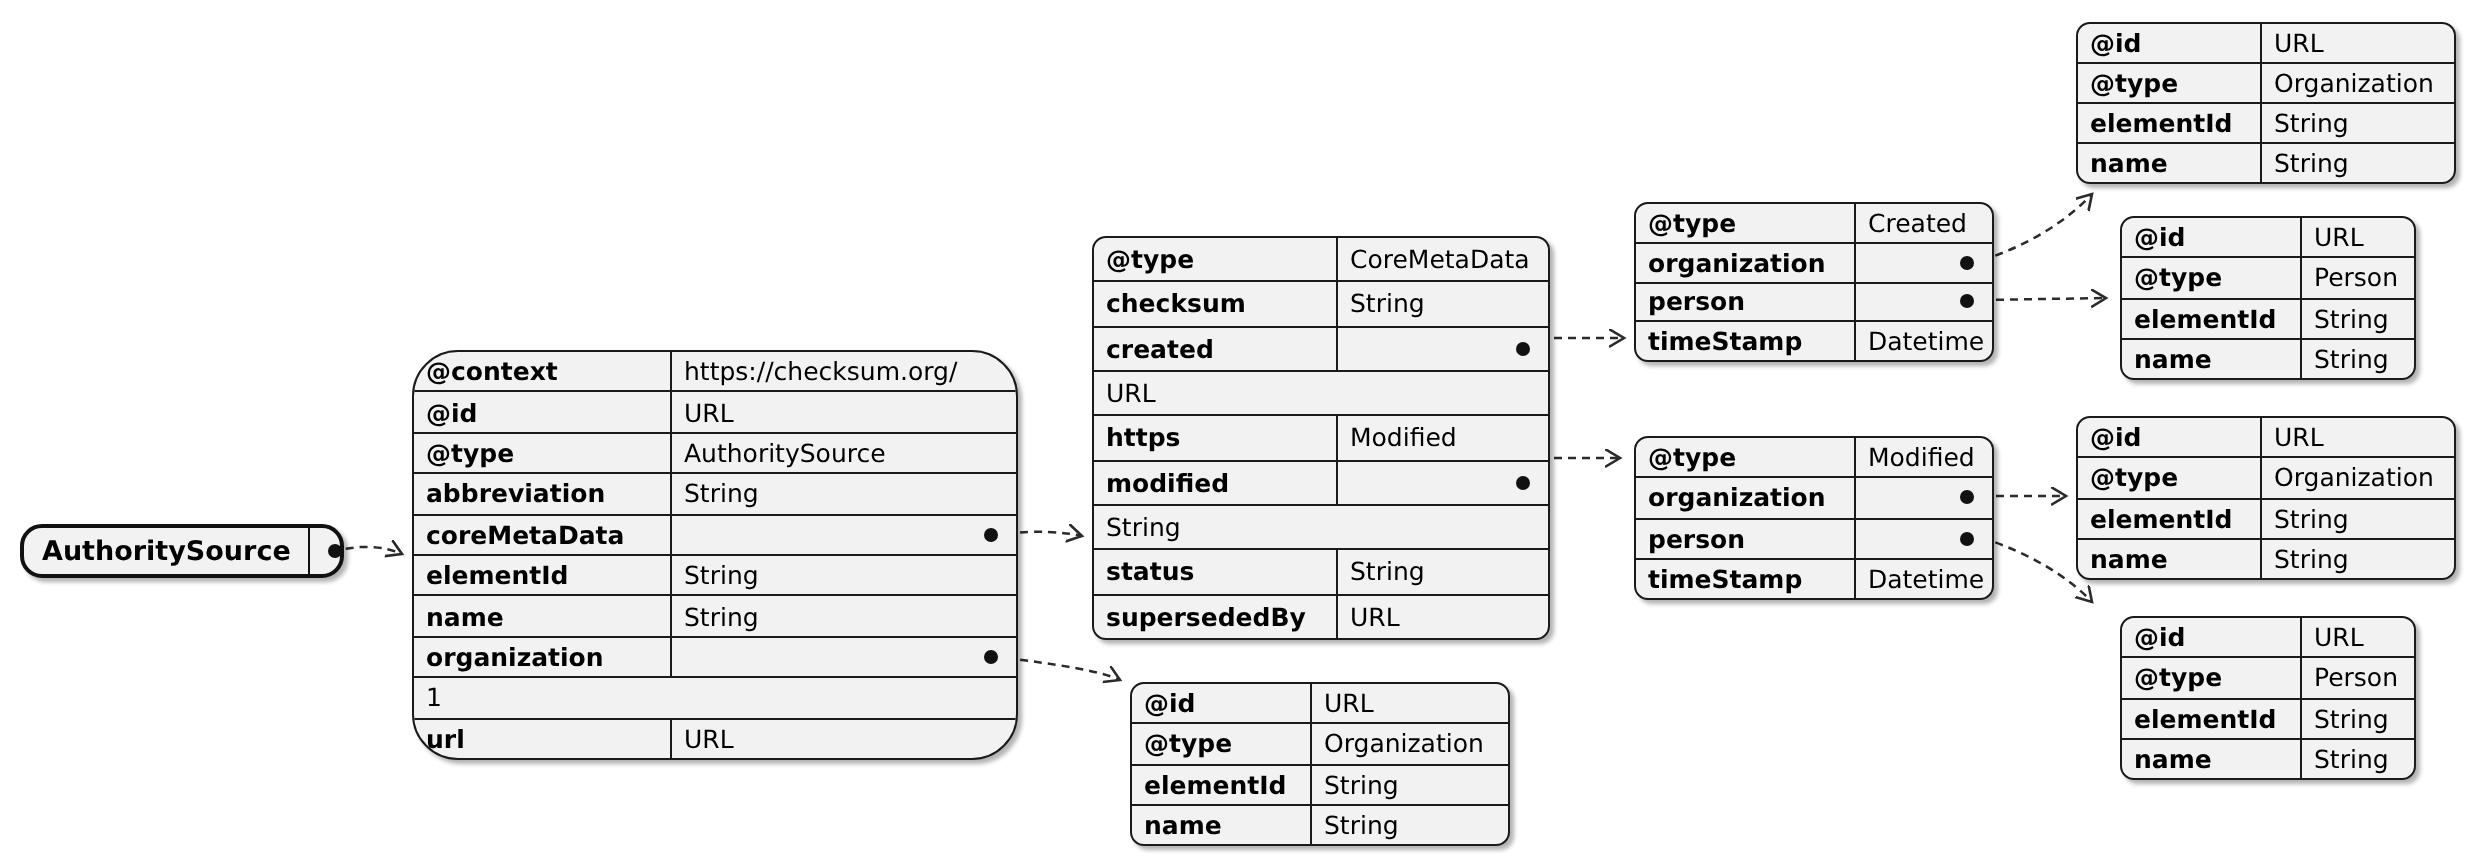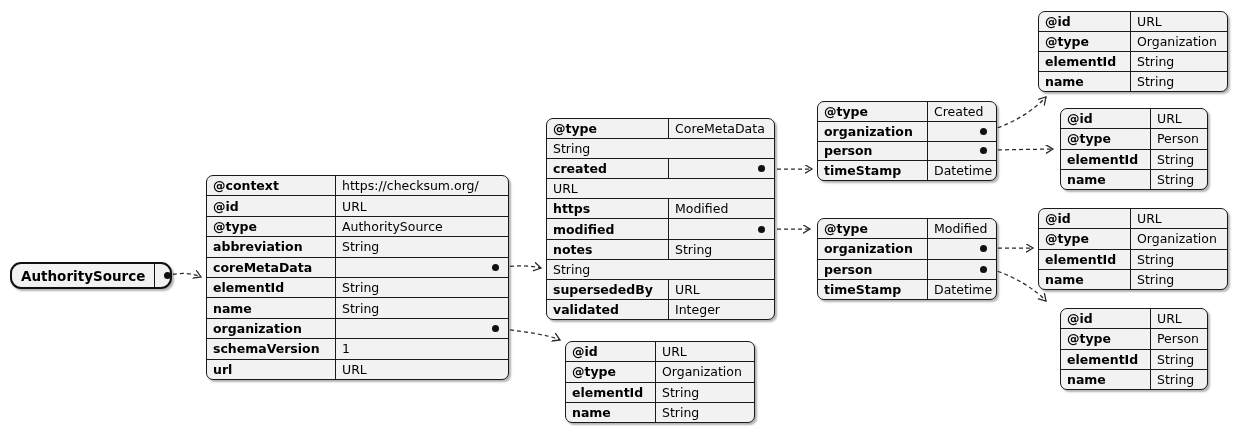--- a/index.html
+++ b/index.html
@@ -41,21 +41,21 @@
     font-size:12.5px;
     box-sizing:border-box;
     white-space:nowrap;overflow:hidden;
   }
   .ref-dot{
     margin-left:auto;margin-right:3px;
     width:7px;height:7px;border-radius:50%;
     background:#111;flex:0 0 7px;
   }
   
-  .t0{left:206px;top:175px;width:303px;height:205px;--kw:129px;}
+  .t0{left:206px;top:175px;width:303px;height:205px;border-radius:23px;--kw:129px;}
   .t1{left:546px;top:118px;width:229px;height:202px;--kw:122px;}
   .t2{left:565px;top:341px;width:190px;height:82px;--kw:90px;}
   .t3{left:817px;top:101px;width:180px;height:80px;--kw:110px;}
   .t4{left:817px;top:218px;width:180px;height:82px;--kw:110px;}
   .t5{left:1038px;top:11px;width:190px;height:81px;--kw:92px;}
   .t6{left:1060px;top:108px;width:148px;height:82px;--kw:90px;}
   .t7{left:1038px;top:208px;width:190px;height:82px;--kw:92px;}
   .t8{left:1060px;top:308px;width:148px;height:82px;--kw:90px;}
   
   .node{
@@ -144,34 +144,34 @@
         <div class="k">name</div>
         <div class="v">String</div>
       </div>
       <div class="row">
         <div class="k">organization</div>
         <div class="v">
           <span class="ref-dot"></span>
         </div>
       </div>
       <div class="row">
-        <div class="k">schemaVersion</div>
         <div class="v">1</div>
       </div>
       <div class="row">
         <div class="k">url</div>
         <div class="v">URL</div>
       </div>
     </div>
   <div class="tbl t1">
       <div class="row">
         <div class="k">@type</div>
         <div class="v">CoreMetaData</div>
       </div>
       <div class="row">
+        <div class="k">checksum</div>
         <div class="v">String</div>
       </div>
       <div class="row">
         <div class="k">created</div>
         <div class="v">
           <span class="ref-dot"></span>
         </div>
       </div>
       <div class="row">
         <div class="v">URL</div>
@@ -180,33 +180,29 @@
         <div class="k">https</div>
         <div class="v">Modified</div>
       </div>
       <div class="row">
         <div class="k">modified</div>
         <div class="v">
           <span class="ref-dot"></span>
         </div>
       </div>
       <div class="row">
-        <div class="k">notes</div>
-        <div class="v">String</div>
-      </div>
-      <div class="row">
+        <div class="v">String</div>
+      </div>
+      <div class="row">
+        <div class="k">status</div>
         <div class="v">String</div>
       </div>
       <div class="row">
         <div class="k">supersededBy</div>
         <div class="v">URL</div>
-      </div>
-      <div class="row">
-        <div class="k">validated</div>
-        <div class="v">Integer</div>
       </div>
     </div>
   <div class="tbl t2">
       <div class="row">
         <div class="k">@id</div>
         <div class="v">URL</div>
       </div>
       <div class="row">
         <div class="k">@type</div>
         <div class="v">Organization</div>

